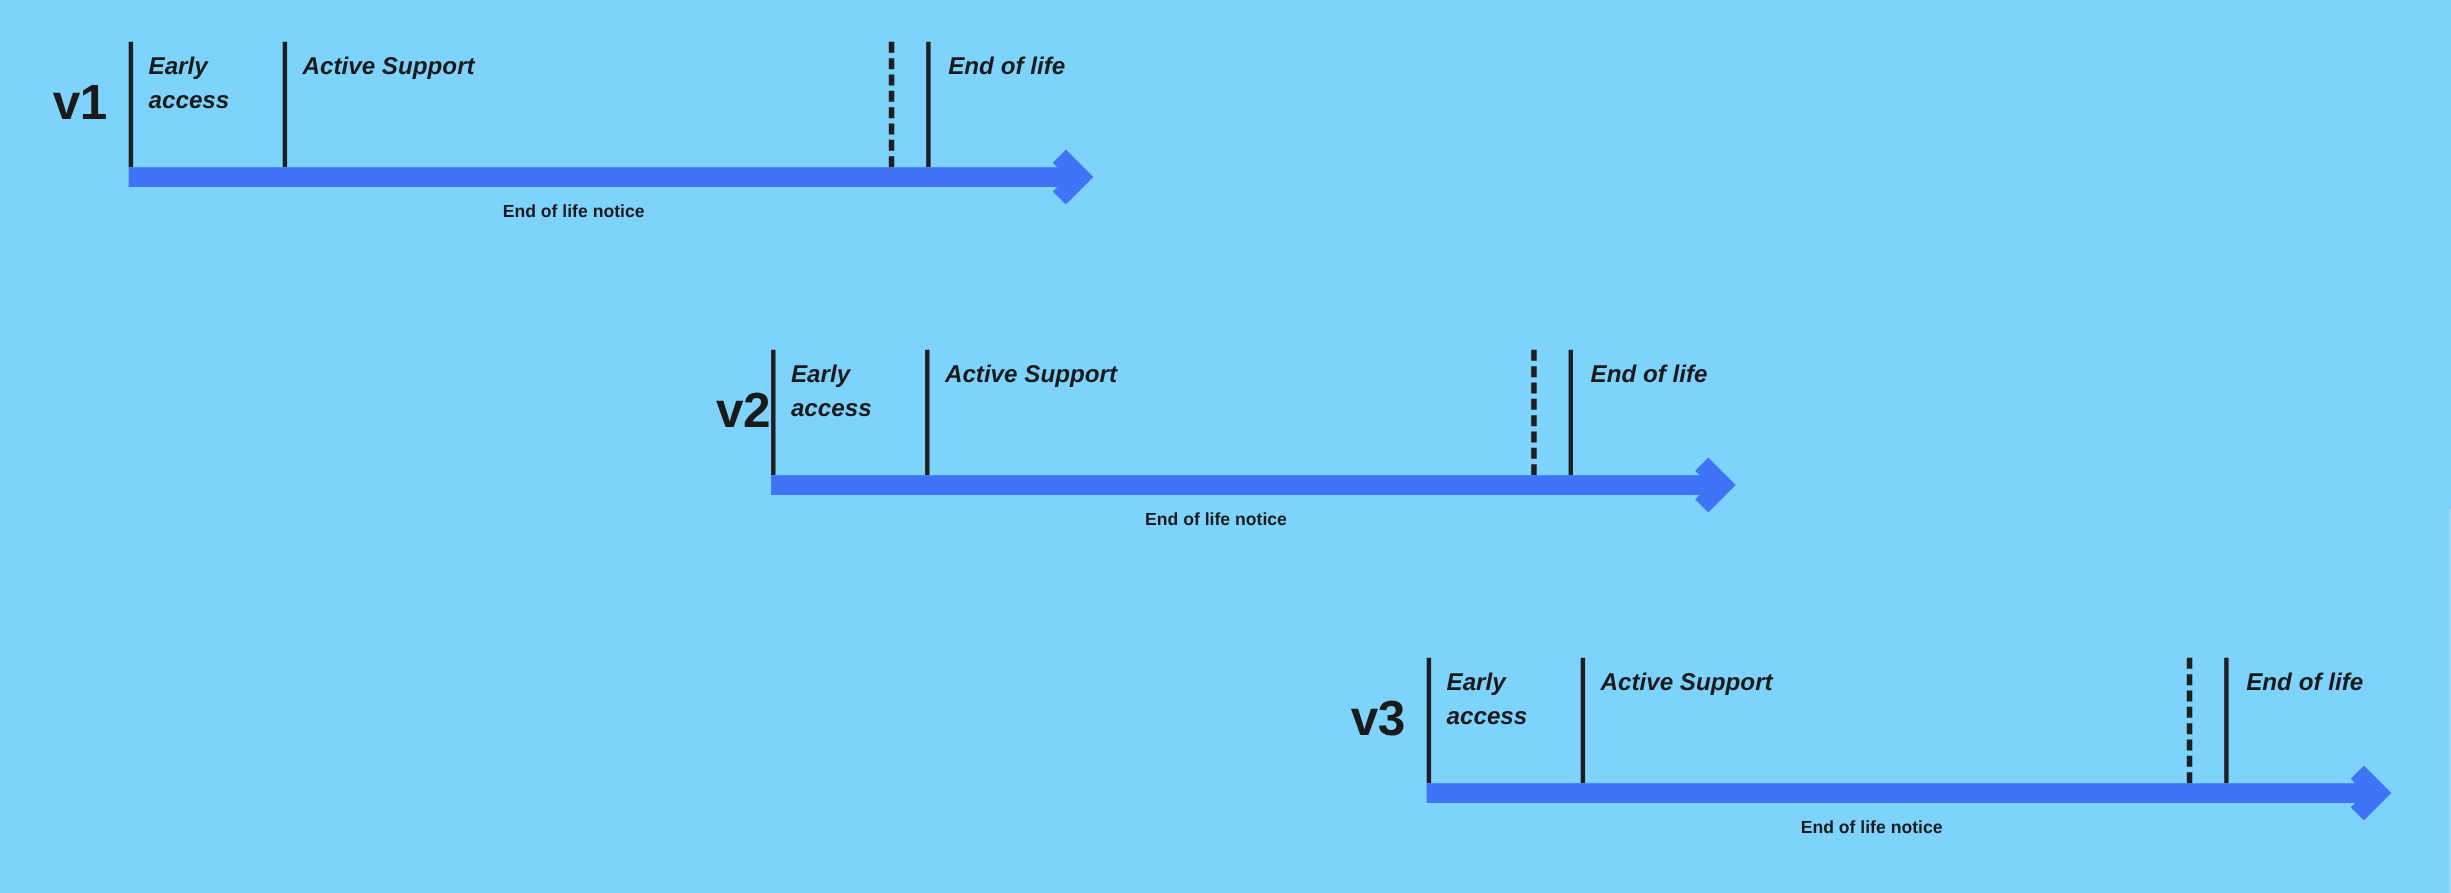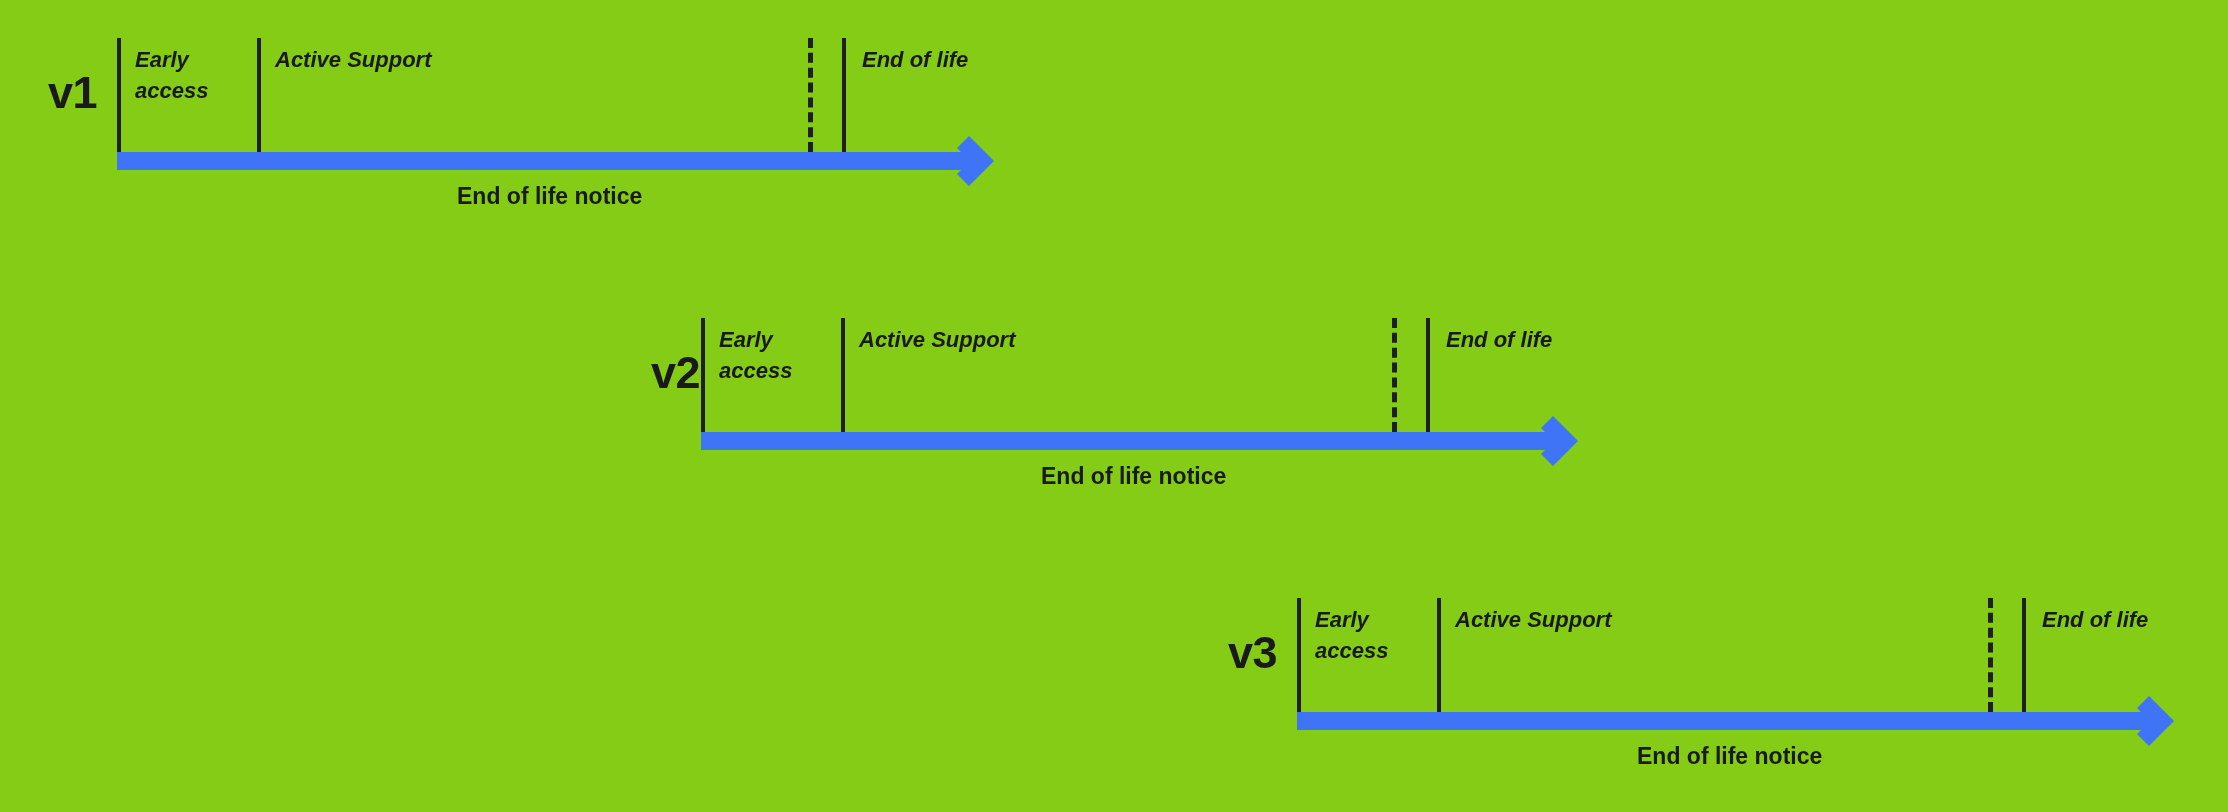--- a/index.html
+++ b/index.html
@@ -9,21 +9,21 @@
     background: #ffffff;
   }
   body {
     font-family: "Liberation Sans", sans-serif;
     -webkit-font-smoothing: antialiased;
   }
   #canvas {
     position: relative;
     width: 2228px;
     height: 812px;
-    background: #84cc16;
+    background: #7dd3fc;
     overflow: hidden;
   }
 
   
   .timeline-row {
     position: absolute;
     left: 0;
     top: 0;
     width: 2228px;
     height: 220px;
@@ -78,21 +78,21 @@
   .lifeline .arrowhead {
     position: absolute;
     top: -22px;
     width: 62px;
     height: 62px;
   }
 
   
   .notice-label {
     position: absolute;
-    font-size: 23px;
+    font-size: 16px;
     font-weight: bold;
     color: #1a1a1a;
     line-height: 1;
     white-space: nowrap;
     text-align: center;
   }
 </style>
 </head>
 <body>
 

